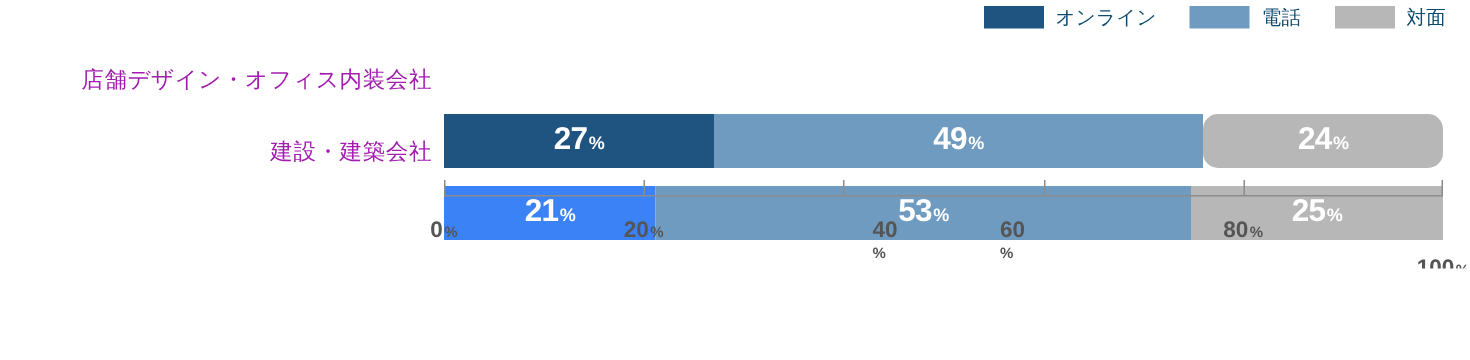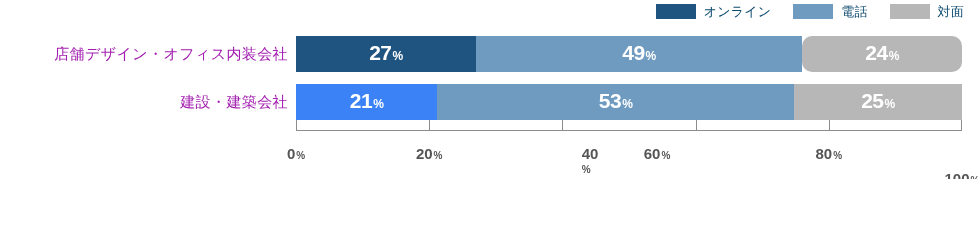--- a/index.html
+++ b/index.html
@@ -58,20 +58,21 @@
     width: 666px;
     height: 179px;
   }
 
   .bar-row {
     position: absolute;
     left: 0;
     width: 666px;
     height: 36px;
     display: flex;
+    margin-top: 40px;
   }
   .bar-row.r0 { top: 36px; }
   .bar-row.r1 { top: 84px; }
 
   .seg {
     height: 36px;
     position: relative;
     display: flex;
     align-items: center;
     justify-content: center;
@@ -226,21 +227,21 @@
         <span class="pct">%</span>
       </div>
       <div class="axis-label" style="left: 429.2px;">
         <span>20</span>
         <span class="pct">%</span>
       </div>
       <div class="axis-label" style="left: 589px; flex-direction: column;">
         <span>40</span>
         <span class="pct">%</span>
       </div>
-      <div class="axis-label" style="left: 657px;">
+      <div class="axis-label" style="left: 674px; flex-direction: column;">
         <span>60</span>
         <span class="pct">%</span>
       </div>
       <div class="axis-label" style="left: 828.8px;">
         <span>80</span>
         <span class="pct">%</span>
       </div>
       <div class="axis-label" style="left: 962px; margin-top: 25px;">
         <span>100</span>
         <span class="pct">%</span>

